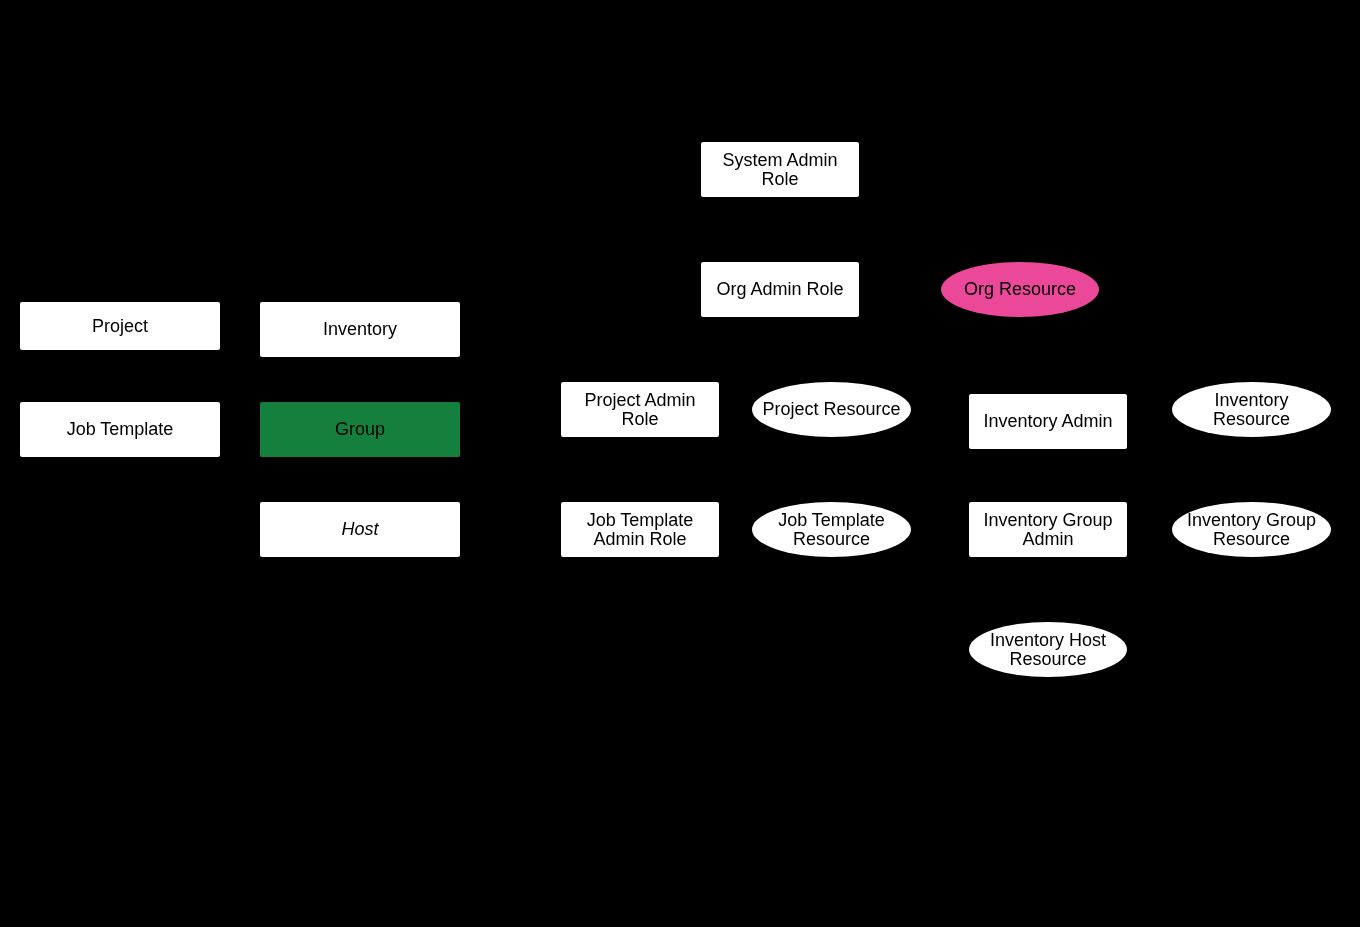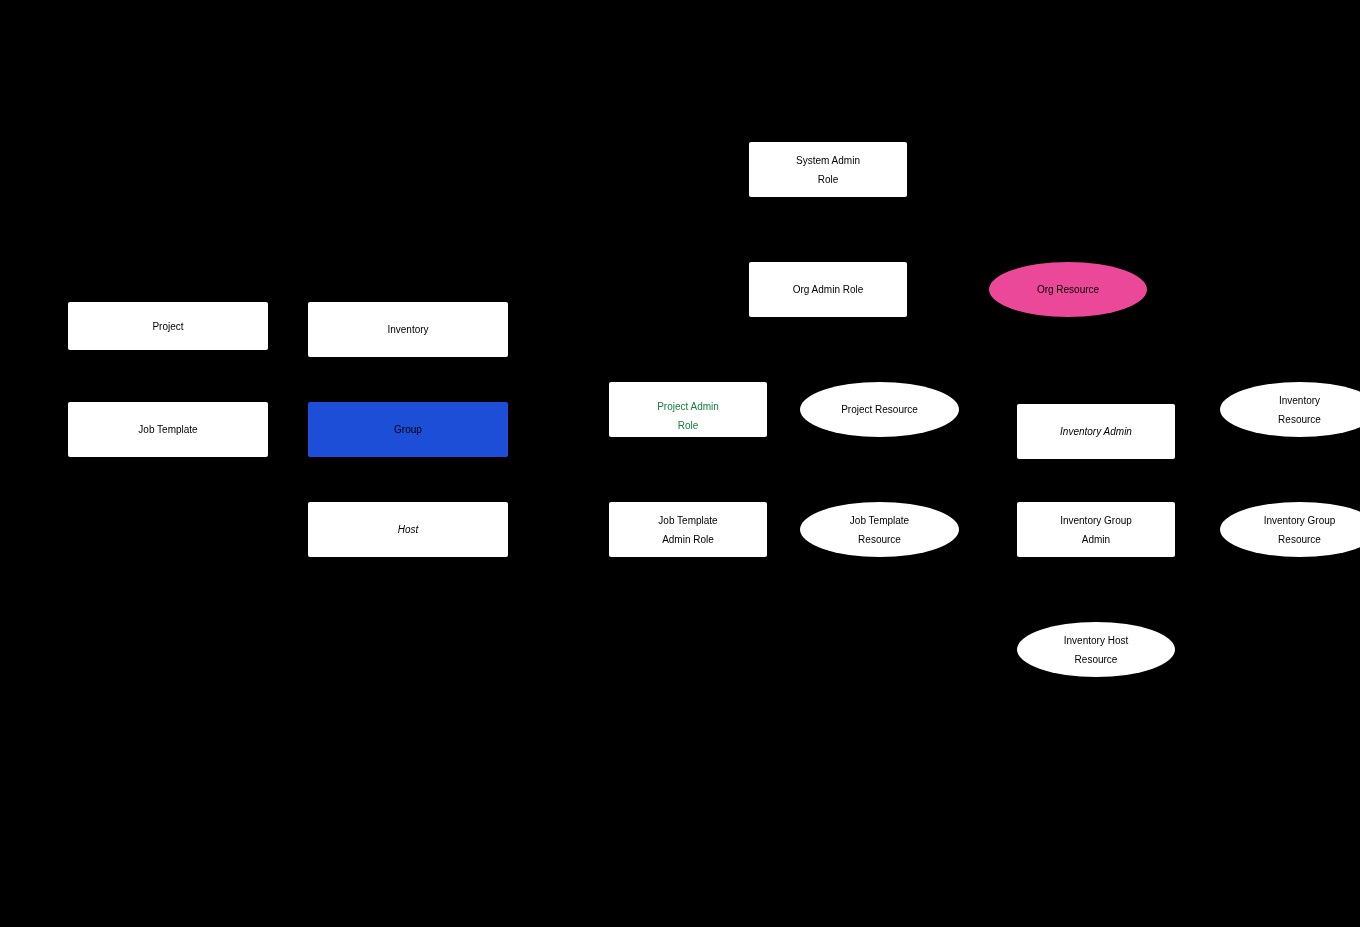--- a/index.html
+++ b/index.html
@@ -16,56 +16,55 @@
     font-family: "Liberation Sans", sans-serif;
   }
   .node {
     position: absolute;
     background: #ffffff;
     color: #000000;
     display: flex;
     align-items: center;
     justify-content: center;
     text-align: center;
-    font-size: 10px;
+    font-size: 18px;
     line-height: 19px;
     box-sizing: border-box;
     padding: 2px 6px;
     white-space: pre-line;
-    margin-left: 48px;
   }
   .rect {
     border-radius: 2px;
   }
   .ellipse {
     border-radius: 50% / 50%;
   }
   .node-label {
     display: block;
     width: 100%;
     white-space: pre-line;
   }
 </style>
 </head>
 <body>
 
 <div id="canvas" style="background: rgb(0, 0, 0);">
     <div class="node rect" style="left: 20px; top: 302px; width: 200px; height: 48px; background: rgb(255, 255, 255); color: rgb(0, 0, 0);"><span class="node-label">Project</span></div>
     <div class="node rect" style="left: 260px; top: 302px; width: 200px; height: 55px; background: rgb(255, 255, 255); color: rgb(0, 0, 0);"><span class="node-label">Inventory</span></div>
     <div class="node rect" style="left: 20px; top: 402px; width: 200px; height: 55px; background: rgb(255, 255, 255); color: rgb(0, 0, 0);"><span class="node-label">Job Template</span></div>
-    <div class="node rect" style="left: 260px; top: 402px; width: 200px; height: 55px; background: #1d4ed8; color: rgb(0, 0, 0);"><span class="node-label">Group</span></div>
+    <div class="node rect" style="left: 260px; top: 402px; width: 200px; height: 55px; background: #15803d; color: rgb(0, 0, 0);"><span class="node-label">Group</span></div>
     <div class="node rect" style="left: 260px; top: 502px; width: 200px; height: 55px; background: rgb(255, 255, 255); color: rgb(0, 0, 0); font-style: italic;"><span class="node-label">Host</span></div>
     <div class="node rect" style="left: 701px; top: 142px; width: 158px; height: 55px; background: rgb(255, 255, 255); color: rgb(0, 0, 0);"><span class="node-label">System Admin
 Role</span></div>
     <div class="node rect" style="left: 701px; top: 262px; width: 158px; height: 55px; background: rgb(255, 255, 255); color: rgb(0, 0, 0);"><span class="node-label">Org Admin Role</span></div>
     <div class="node ellipse" style="left: 941px; top: 262px; width: 158px; height: 55px; background: #ec4899; color: rgb(0, 0, 0);"><span class="node-label">Org Resource</span></div>
-    <div class="node rect" style="left: 561px; top: 382px; width: 158px; height: 55px; background: rgb(255, 255, 255); color: #15803d; align-items: flex-end;"><span class="node-label">Project Admin
+    <div class="node rect" style="left: 561px; top: 382px; width: 158px; height: 55px; background: rgb(255, 255, 255); color: #000000;"><span class="node-label">Project Admin
 Role</span></div>
     <div class="node ellipse" style="left: 752px; top: 382px; width: 159px; height: 55px; background: rgb(255, 255, 255); color: rgb(0, 0, 0);"><span class="node-label">Project Resource</span></div>
-    <div class="node rect" style="left: 969px; top: 404px; width: 158px; height: 55px; background: rgb(255, 255, 255); color: rgb(0, 0, 0); font-style: italic;"><span class="node-label">Inventory Admin</span></div>
+    <div class="node rect" style="left: 969px; top: 394px; width: 158px; height: 55px; background: rgb(255, 255, 255); color: rgb(0, 0, 0);"><span class="node-label">Inventory Admin</span></div>
     <div class="node ellipse" style="left: 1172px; top: 382px; width: 159px; height: 55px; background: rgb(255, 255, 255); color: rgb(0, 0, 0);"><span class="node-label">Inventory
 Resource</span></div>
     <div class="node rect" style="left: 561px; top: 502px; width: 158px; height: 55px; background: rgb(255, 255, 255); color: rgb(0, 0, 0);"><span class="node-label">Job Template
 Admin Role</span></div>
     <div class="node ellipse" style="left: 752px; top: 502px; width: 159px; height: 55px; background: rgb(255, 255, 255); color: rgb(0, 0, 0);"><span class="node-label">Job Template
 Resource</span></div>
     <div class="node rect" style="left: 969px; top: 502px; width: 158px; height: 55px; background: rgb(255, 255, 255); color: rgb(0, 0, 0);"><span class="node-label">Inventory Group
 Admin</span></div>
     <div class="node ellipse" style="left: 1172px; top: 502px; width: 159px; height: 55px; background: rgb(255, 255, 255); color: rgb(0, 0, 0);"><span class="node-label">Inventory Group
 Resource</span></div>

